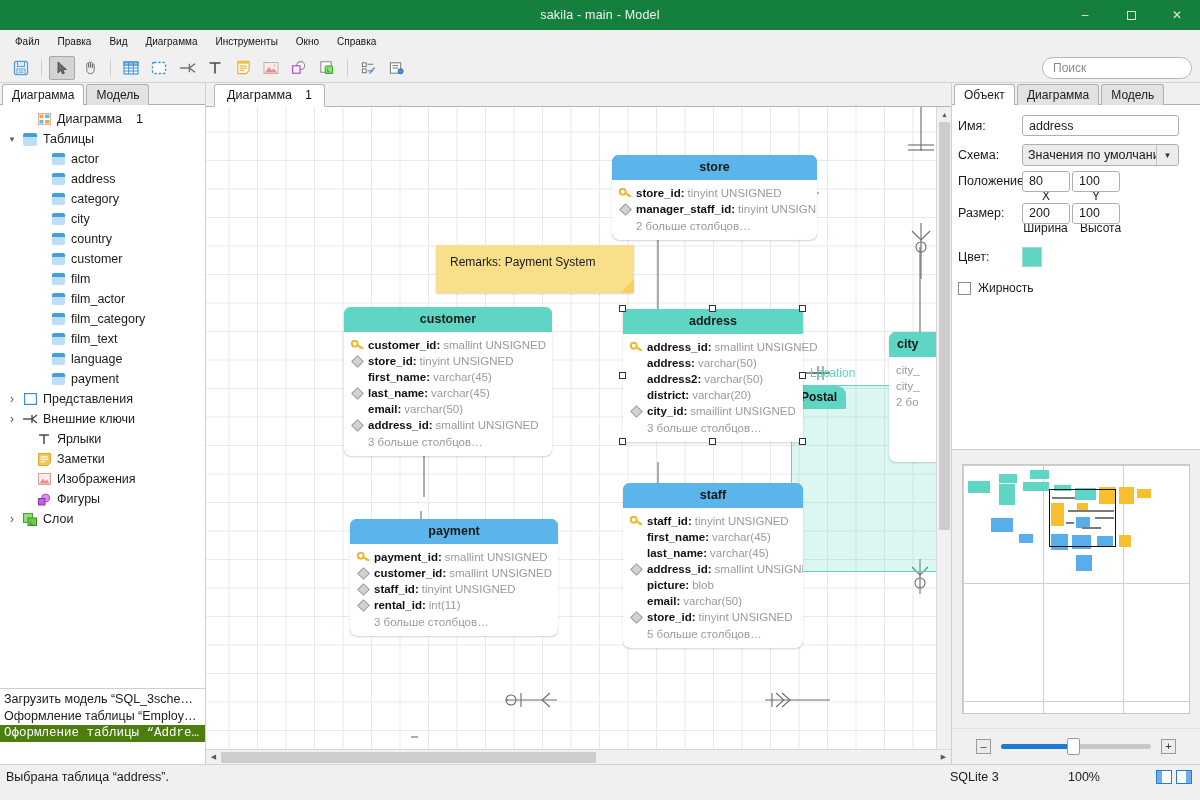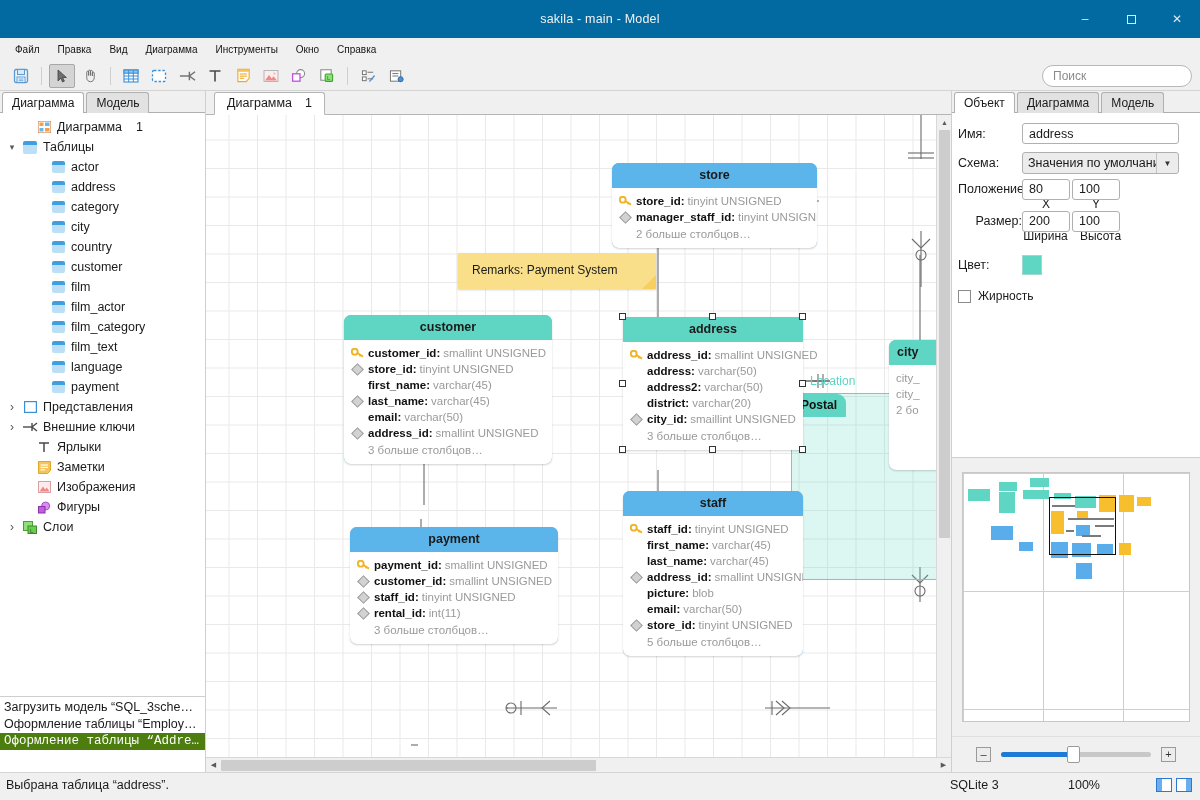--- a/index.html
+++ b/index.html
@@ -6,21 +6,21 @@
   html, body { margin:0; padding:0; }
   body {
     width:1200px; height:800px; overflow:hidden;
     font-family:"Liberation Sans", sans-serif;
     font-size:12px; color:#1a1a1a;
     background:#f0f0f0;
     -webkit-font-smoothing:antialiased;
   }
   
   #titlebar {
-    height:38px; background:#0369a1; color:#f2f2f2;
+    height:30px; background:#15803d; color:#f2f2f2;
     display:flex; align-items:center; position:relative;
   }
   #titlebar .title {
     position:absolute; left:0; right:0; text-align:center;
     font-size:12.5px; letter-spacing:.2px;
   }
   #winbtns { margin-left:auto; display:flex; height:30px; }
   #winbtns div {
     width:46px; height:30px; display:flex; align-items:center; justify-content:center;
     font-size:12px; color:#e6e6e6;
@@ -590,21 +590,21 @@
           <path d="M718 660 V725"></path>
 
           <path d="M205 630 H212"></path>
         </g>
       </svg>
 
       <div class="layerbox" style="left:585px; top:278px; width:345px; height:187px;"></div>
       <div class="layertab" style="left:586px; top:279px;">Postal</div>
       <div class="layerlabel" style="left:604px; top:259px;">Location</div>
 
-      <div class="noteblock" style="left:252px; top:138px; width:198px; height:36px;">Remarks: Payment System</div>
+      <div class="noteblock" style="left:230px; top:138px; width:198px; height:48px;">Remarks: Payment System</div>
 
       <div id="tables-layer">
           <div class="ertable" style="left: 406px; top: 48px; width: 205px; background: rgb(91, 181, 234);">
             <div class="erhead" style="background: rgb(91, 181, 234);">store</div>
             <div class="erbody">
               <div class="errow">
                 <span class="gi">
                   <svg width="13" height="11" viewBox="0 0 14 12">
                     <circle cx="4" cy="4" r="3.2" fill="none" stroke="#f0b429" stroke-width="2.1"></circle>
                     <path d="M6.4 5.2 L13 9.4" stroke="#f0b429" stroke-width="2.1"></path>
@@ -855,21 +855,21 @@
         <div class="plabel" style="width:70px;">Положение:</div>
         <div class="pinput numfield" style="position:absolute;left:64px;">80</div>
         <div class="pinput numfield" style="position:absolute;left:114px;">100</div>
       </div>
       <div style="display:flex;margin:1px 0 3px 64px;">
         <div class="subcap" style="width:48px;">X</div>
         <div class="subcap" style="width:48px;margin-left:2px;">Y</div>
       </div>
 
       <div class="prow" style="margin-bottom:0;">
-        <div class="plabel" style="width:64px;text-align:right;">Размер:</div>
+        <div class="plabel" style="width:64px;">Размер:</div>
         <div class="pinput numfield" style="position:absolute;left:64px;">200</div>
         <div class="pinput numfield" style="position:absolute;left:114px;">100</div>
       </div>
       <div style="display:flex;margin:1px 0 12px 60px;">
         <div class="subcap" style="width:55px;">Ширина</div>
         <div class="subcap" style="width:55px;">Высота</div>
       </div>
 
       <div class="prow">
         <div class="plabel">Цвет:</div>

